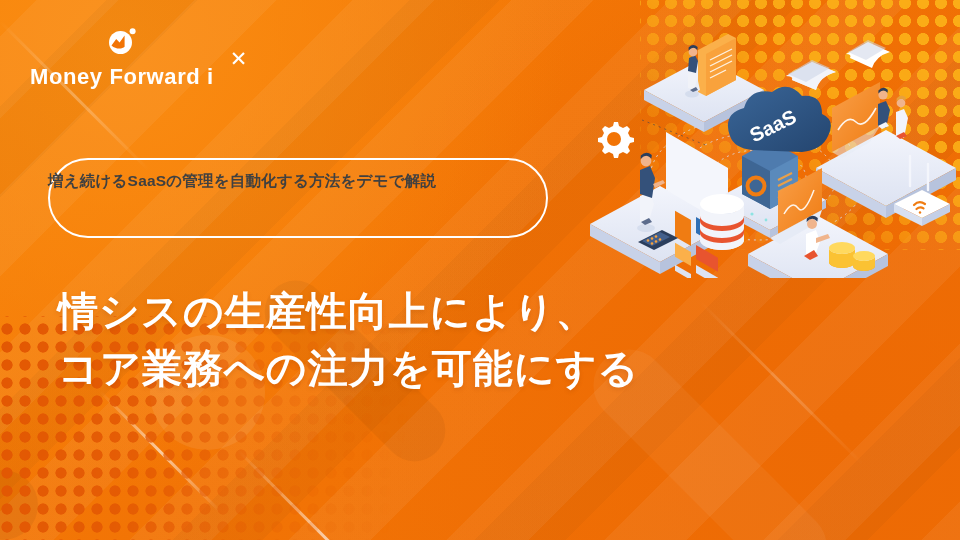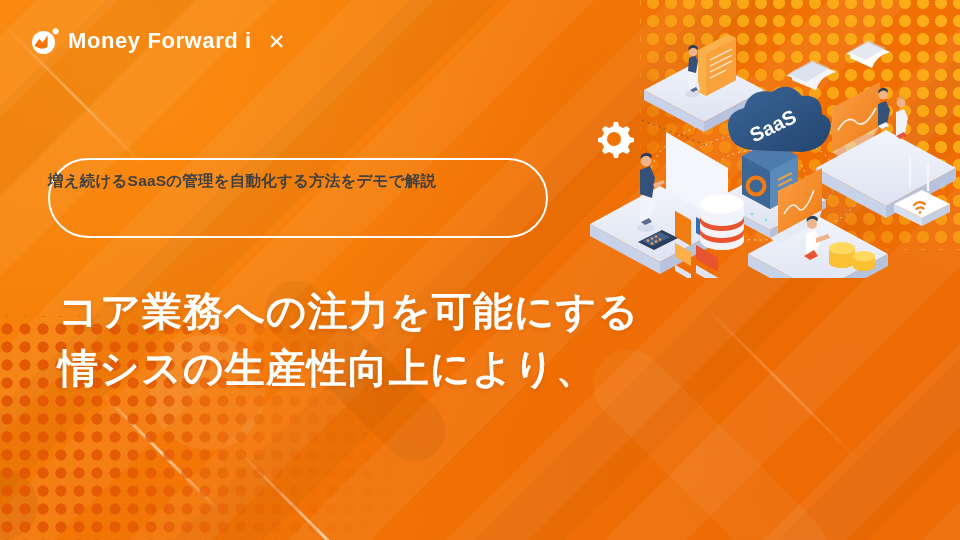--- a/index.html
+++ b/index.html
@@ -98,21 +98,21 @@
     position: relative;
     flex: 0 0 auto;
   }
   .mf-wordmark {
     color: #ffffff;
     font-size: 22px;
     font-weight: 700;
     letter-spacing: 0.6px;
     white-space: nowrap;
   }
-  .mf-logo { display:flex; align-items:center; gap:8px; }
+  .mf-logo { display:flex; align-items:center; gap:8px;flex-direction:column; }
   .cross-mark {
     color: #ffffff;
     font-size: 21px;
     font-weight: 700;
     line-height: 1;
     padding: 0 2px;
   }
   .maji-logo {
     width: 48px; height: 48px;
     background: #114273;
@@ -213,22 +213,22 @@
     </div>
 
     <div class="cross-mark">✕</div>
 
   </div>
 
   <div class="pill"></div>
   <div class="pill-text">増え続けるSaaSの管理を自動化する方法をデモで解説</div>
 
   <div class="headline">
+    <div>情シスの生産性向上により、</div>
     <div>コア業務への注力を可能にする</div>
-    <div>情シスの生産性向上により、</div>
   </div>
 
   <div class="illo">
     <svg width="380" height="250" viewBox="0 0 380 250" aria-hidden="true">
       <defs>
         <linearGradient id="platTop" x1="0" y1="0" x2="0" y2="1">
           <stop offset="0" stop-color="#F3F5FC"></stop>
           <stop offset="1" stop-color="#DDE3F2"></stop>
         </linearGradient>
         <linearGradient id="cloudG" x1="0" y1="0" x2="1" y2="1">

